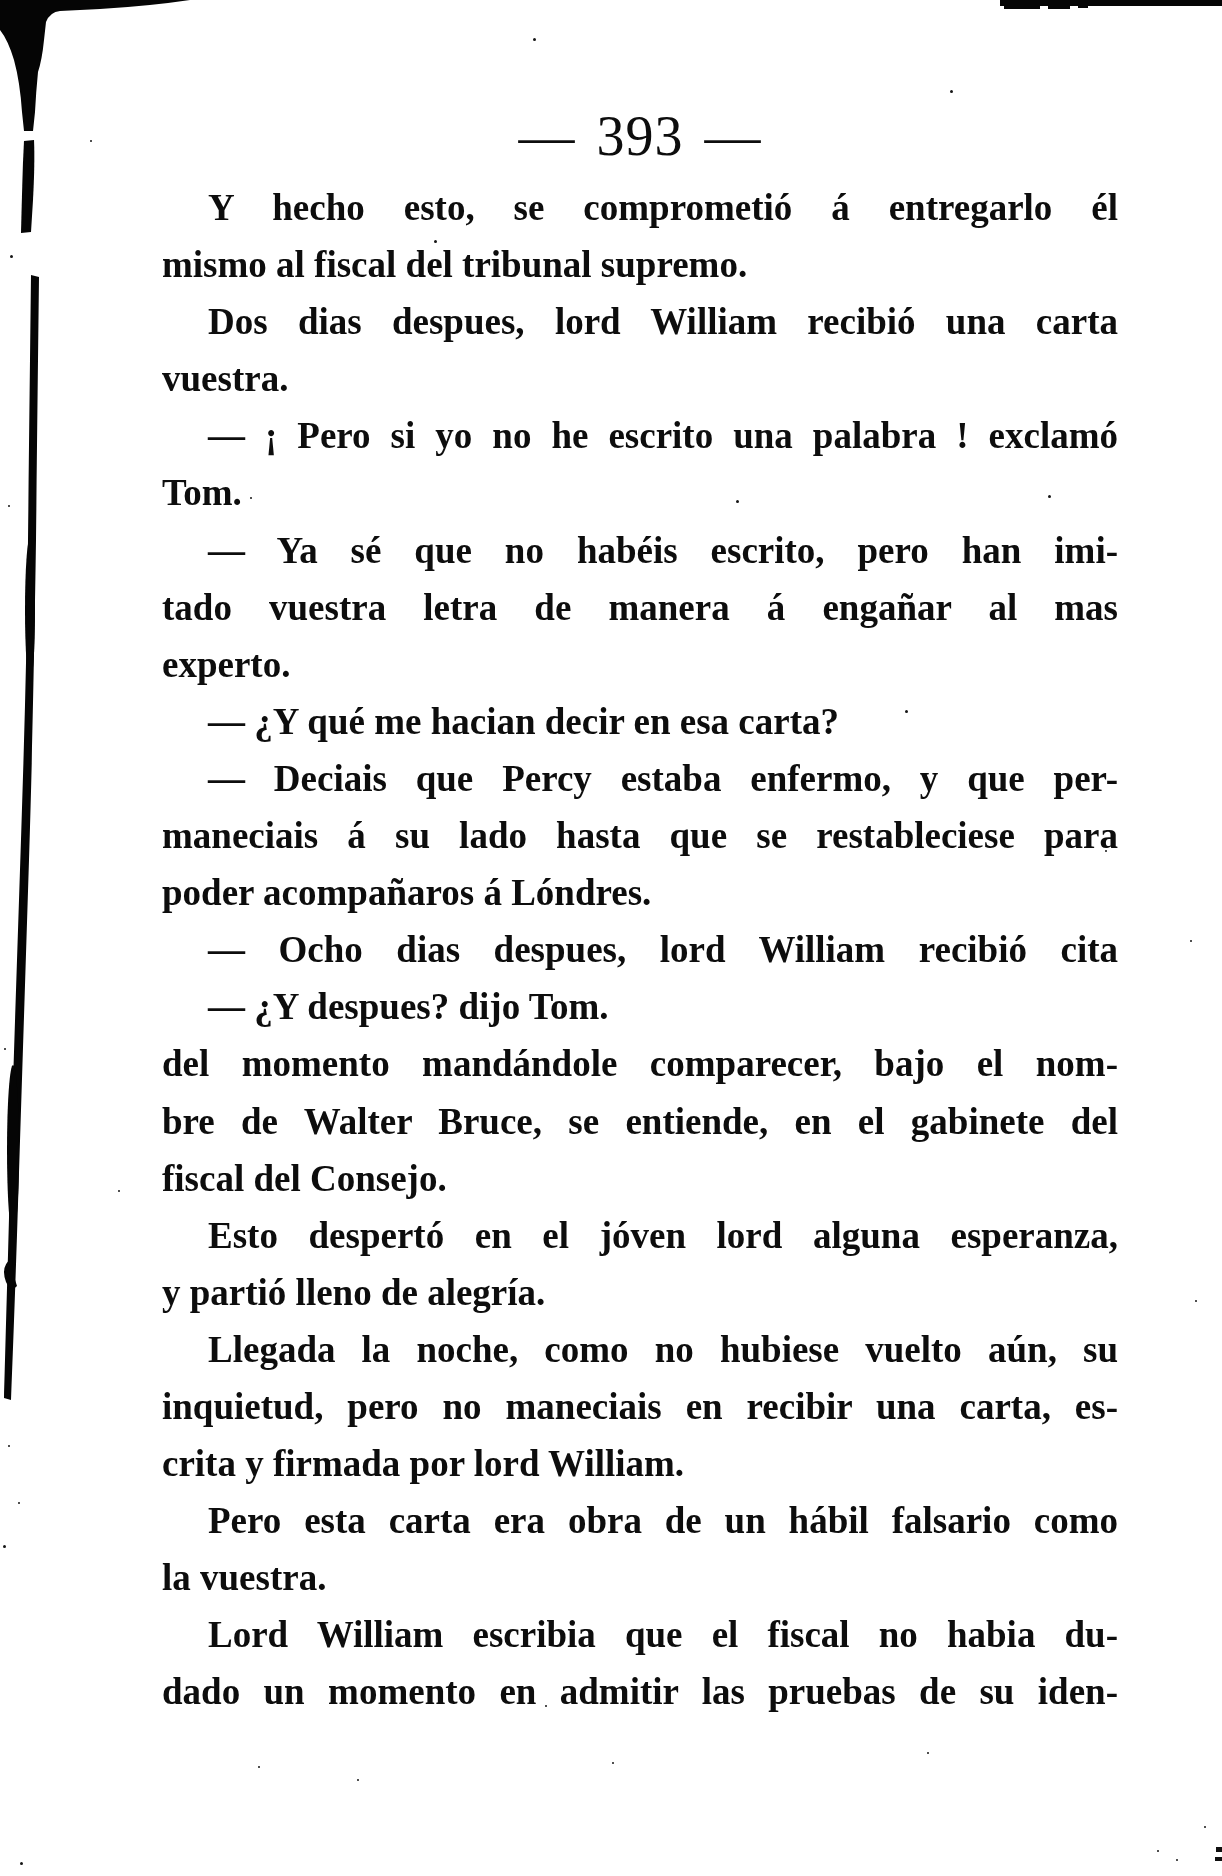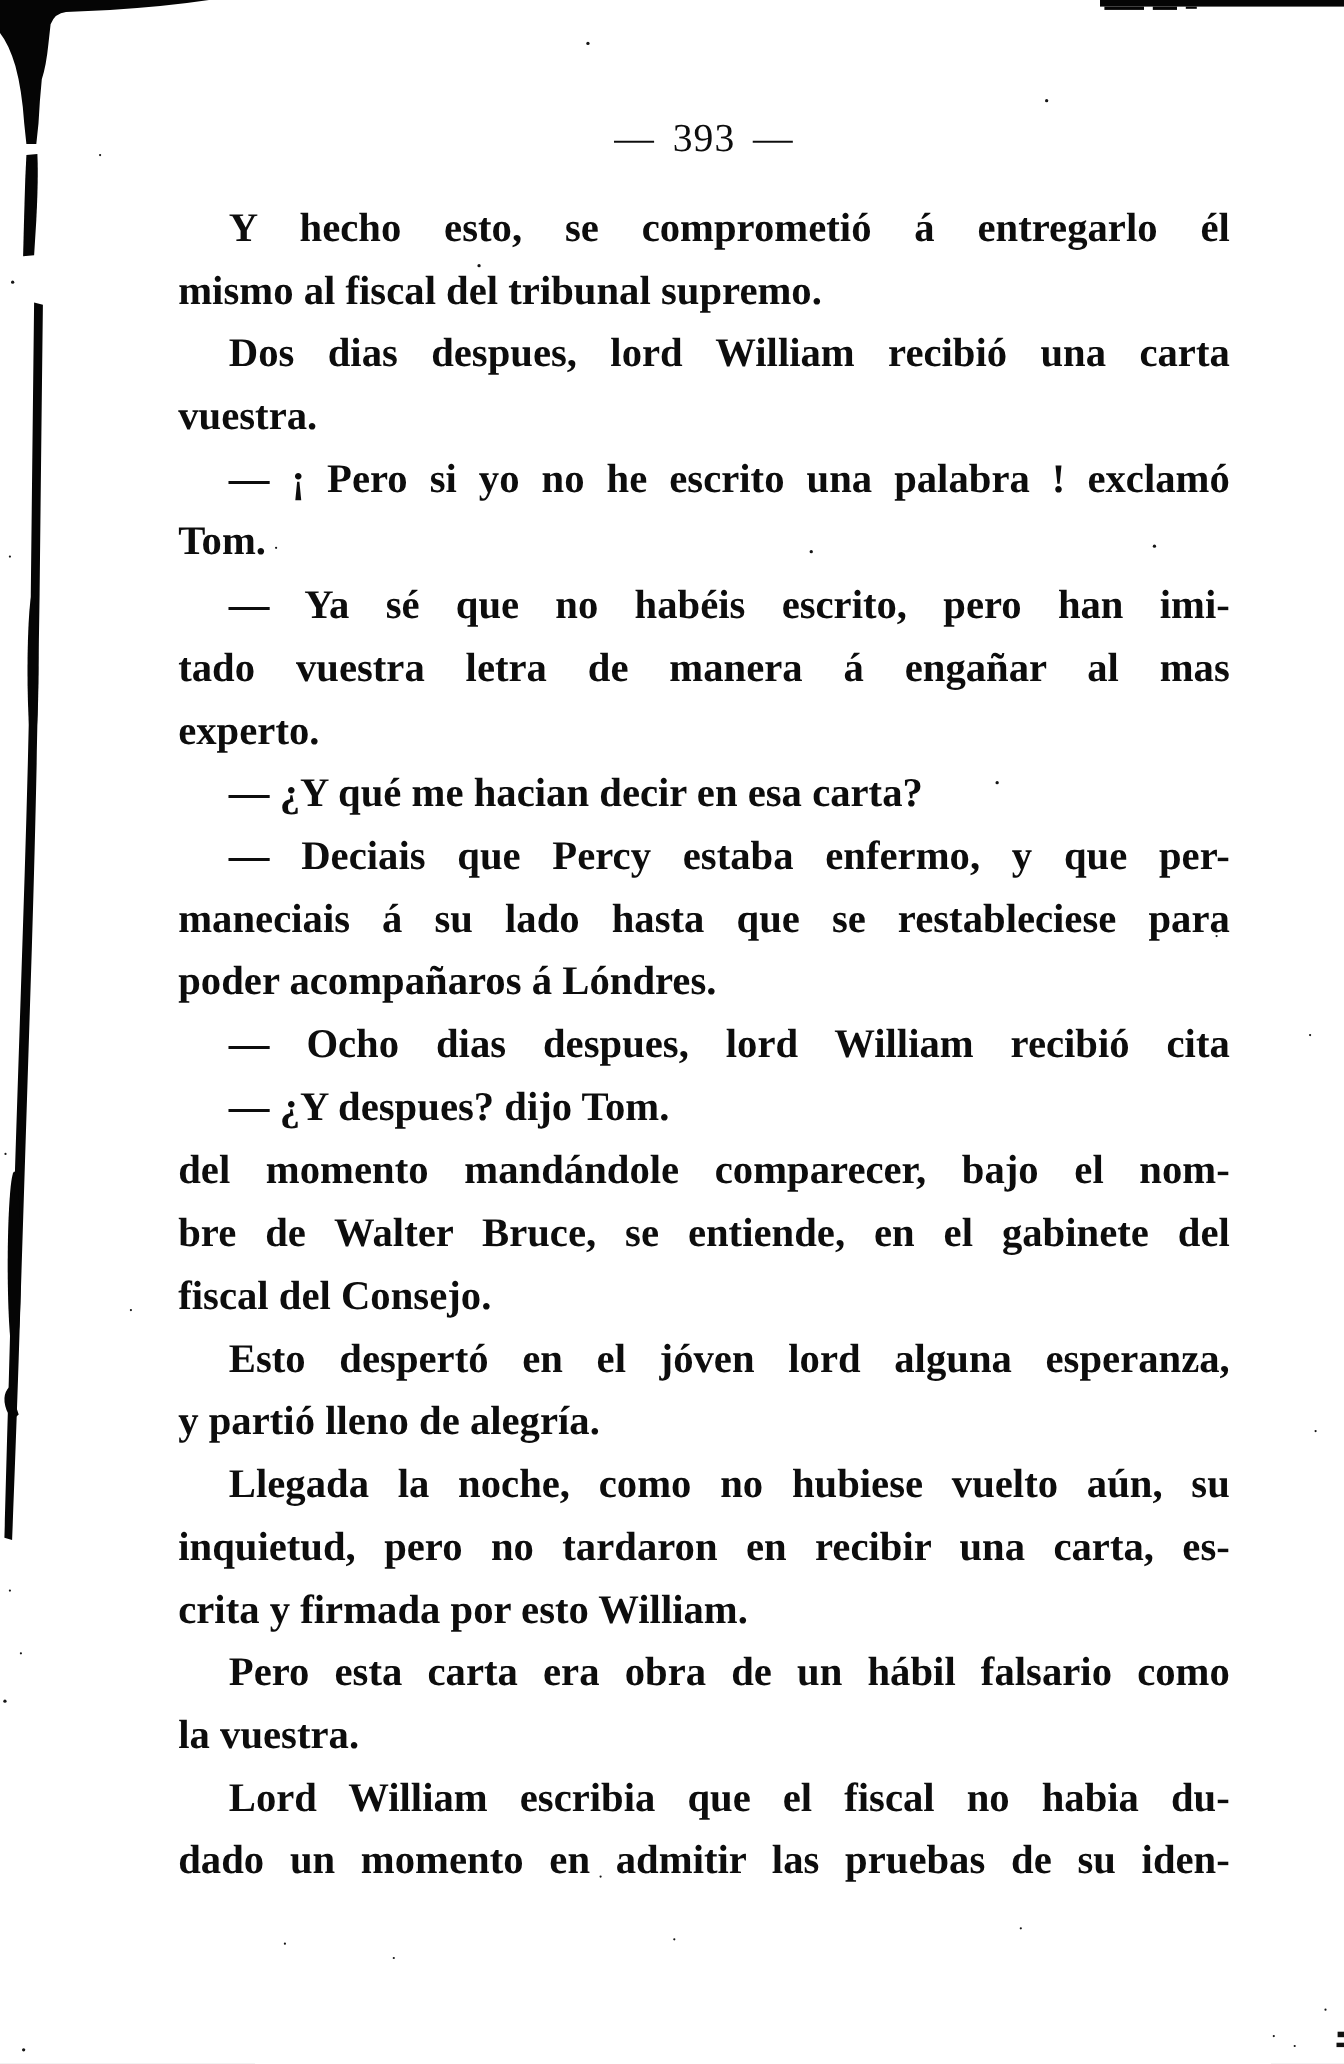--- a/index.html
+++ b/index.html
@@ -9,21 +9,21 @@
     margin:0 auto;
     background:#ffffff;
     overflow:hidden;
     font-family:"Liberation Serif","DejaVu Serif",serif;
     color:#0d0d0d;
   }
   .running-head {
     position:absolute;
     top:104px; left:162px; width:956px;
     text-align:center;
-    font-size:36px;
+    font-size:56px;
     word-spacing:6px;
     letter-spacing:1px;
     white-space:nowrap;
   }
   .body-text {
     position:absolute;
     top:179px; left:162px; width:956px;
     font-size:37px;
     line-height:57.1px;
   }
@@ -67,22 +67,22 @@
       <div class="text-line just">maneciais á su lado hasta que se restableciese para</div>
       <div class="text-line">poder acompañaros á Lóndres.</div>
       <div class="text-line just first">— Ocho dias despues, lord William recibió cita</div>
       <div class="text-line first">— ¿Y despues? dijo Tom.</div>
       <div class="text-line just">del momento mandándole comparecer, bajo el nom-</div>
       <div class="text-line just">bre de Walter Bruce, se entiende, en el gabinete del</div>
       <div class="text-line">fiscal del Consejo.</div>
       <div class="text-line just first">Esto despertó en el jóven lord alguna esperanza,</div>
       <div class="text-line">y partió lleno de alegría.</div>
       <div class="text-line just first">Llegada la noche, como no hubiese vuelto aún, su</div>
-      <div class="text-line just">inquietud, pero no tardaron en recibir una carta, es-</div>
-      <div class="text-line">crita y firmada por esto William.</div>
+      <div class="text-line just">inquietud, pero no maneciais en recibir una carta, es-</div>
+      <div class="text-line">crita y firmada por lord William.</div>
       <div class="text-line just first">Pero esta carta era obra de un hábil falsario como</div>
       <div class="text-line">la vuestra.</div>
       <div class="text-line just first">Lord William escribia que el fiscal no habia du-</div>
       <div class="text-line just">dado un momento en admitir las pruebas de su iden-</div>
     </div>
 
   <svg class="artifact-layer" viewBox="0 0 1222 1876" xmlns="http://www.w3.org/2000/svg" aria-hidden="true">
 
     <path fill="#050505" d="M0,0 H190 Q150,6 100,9 L60,11 Q50,12 46,22 L44,40 Q42,60 38,72 Q36,92 35,112 L33,131 L24,131 L22,112 Q20,82 14,60 Q8,40 0,30 Z"></path>
     <path fill="#050505" d="M34,140 Q35,162 33,200 L31,232 L21,233 Q22,192 23,162 L24,141 Z"></path>

